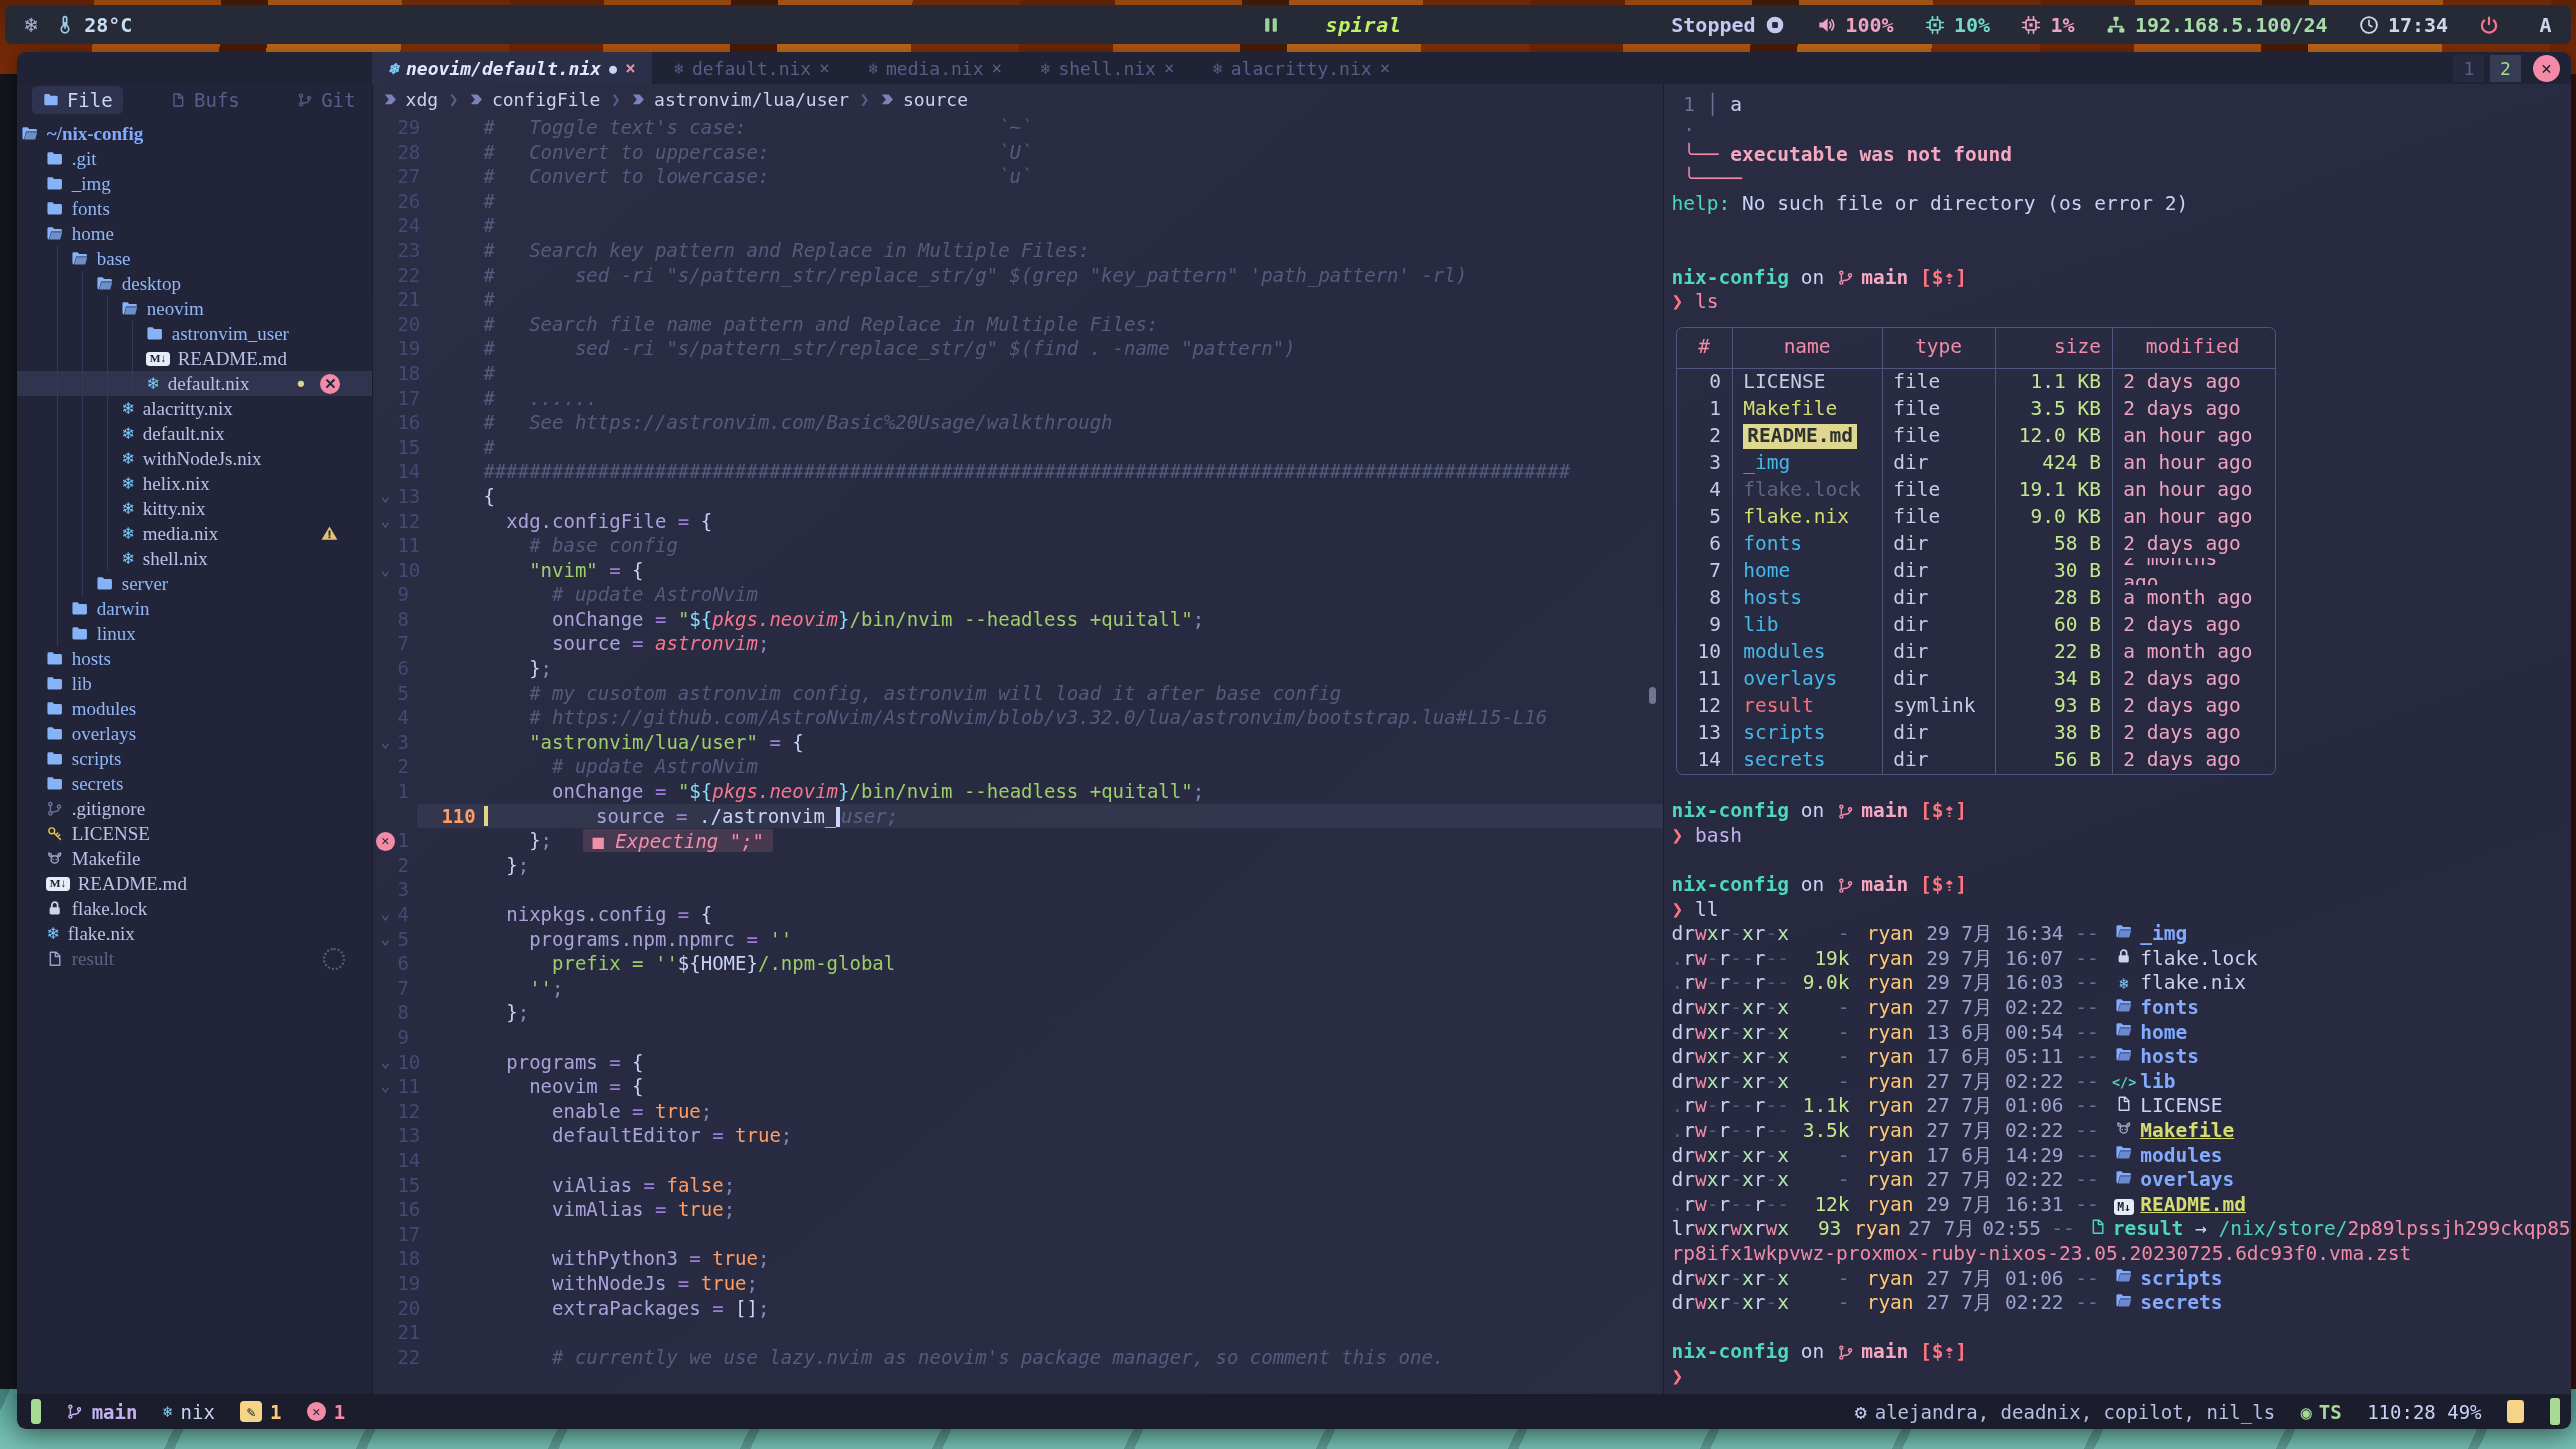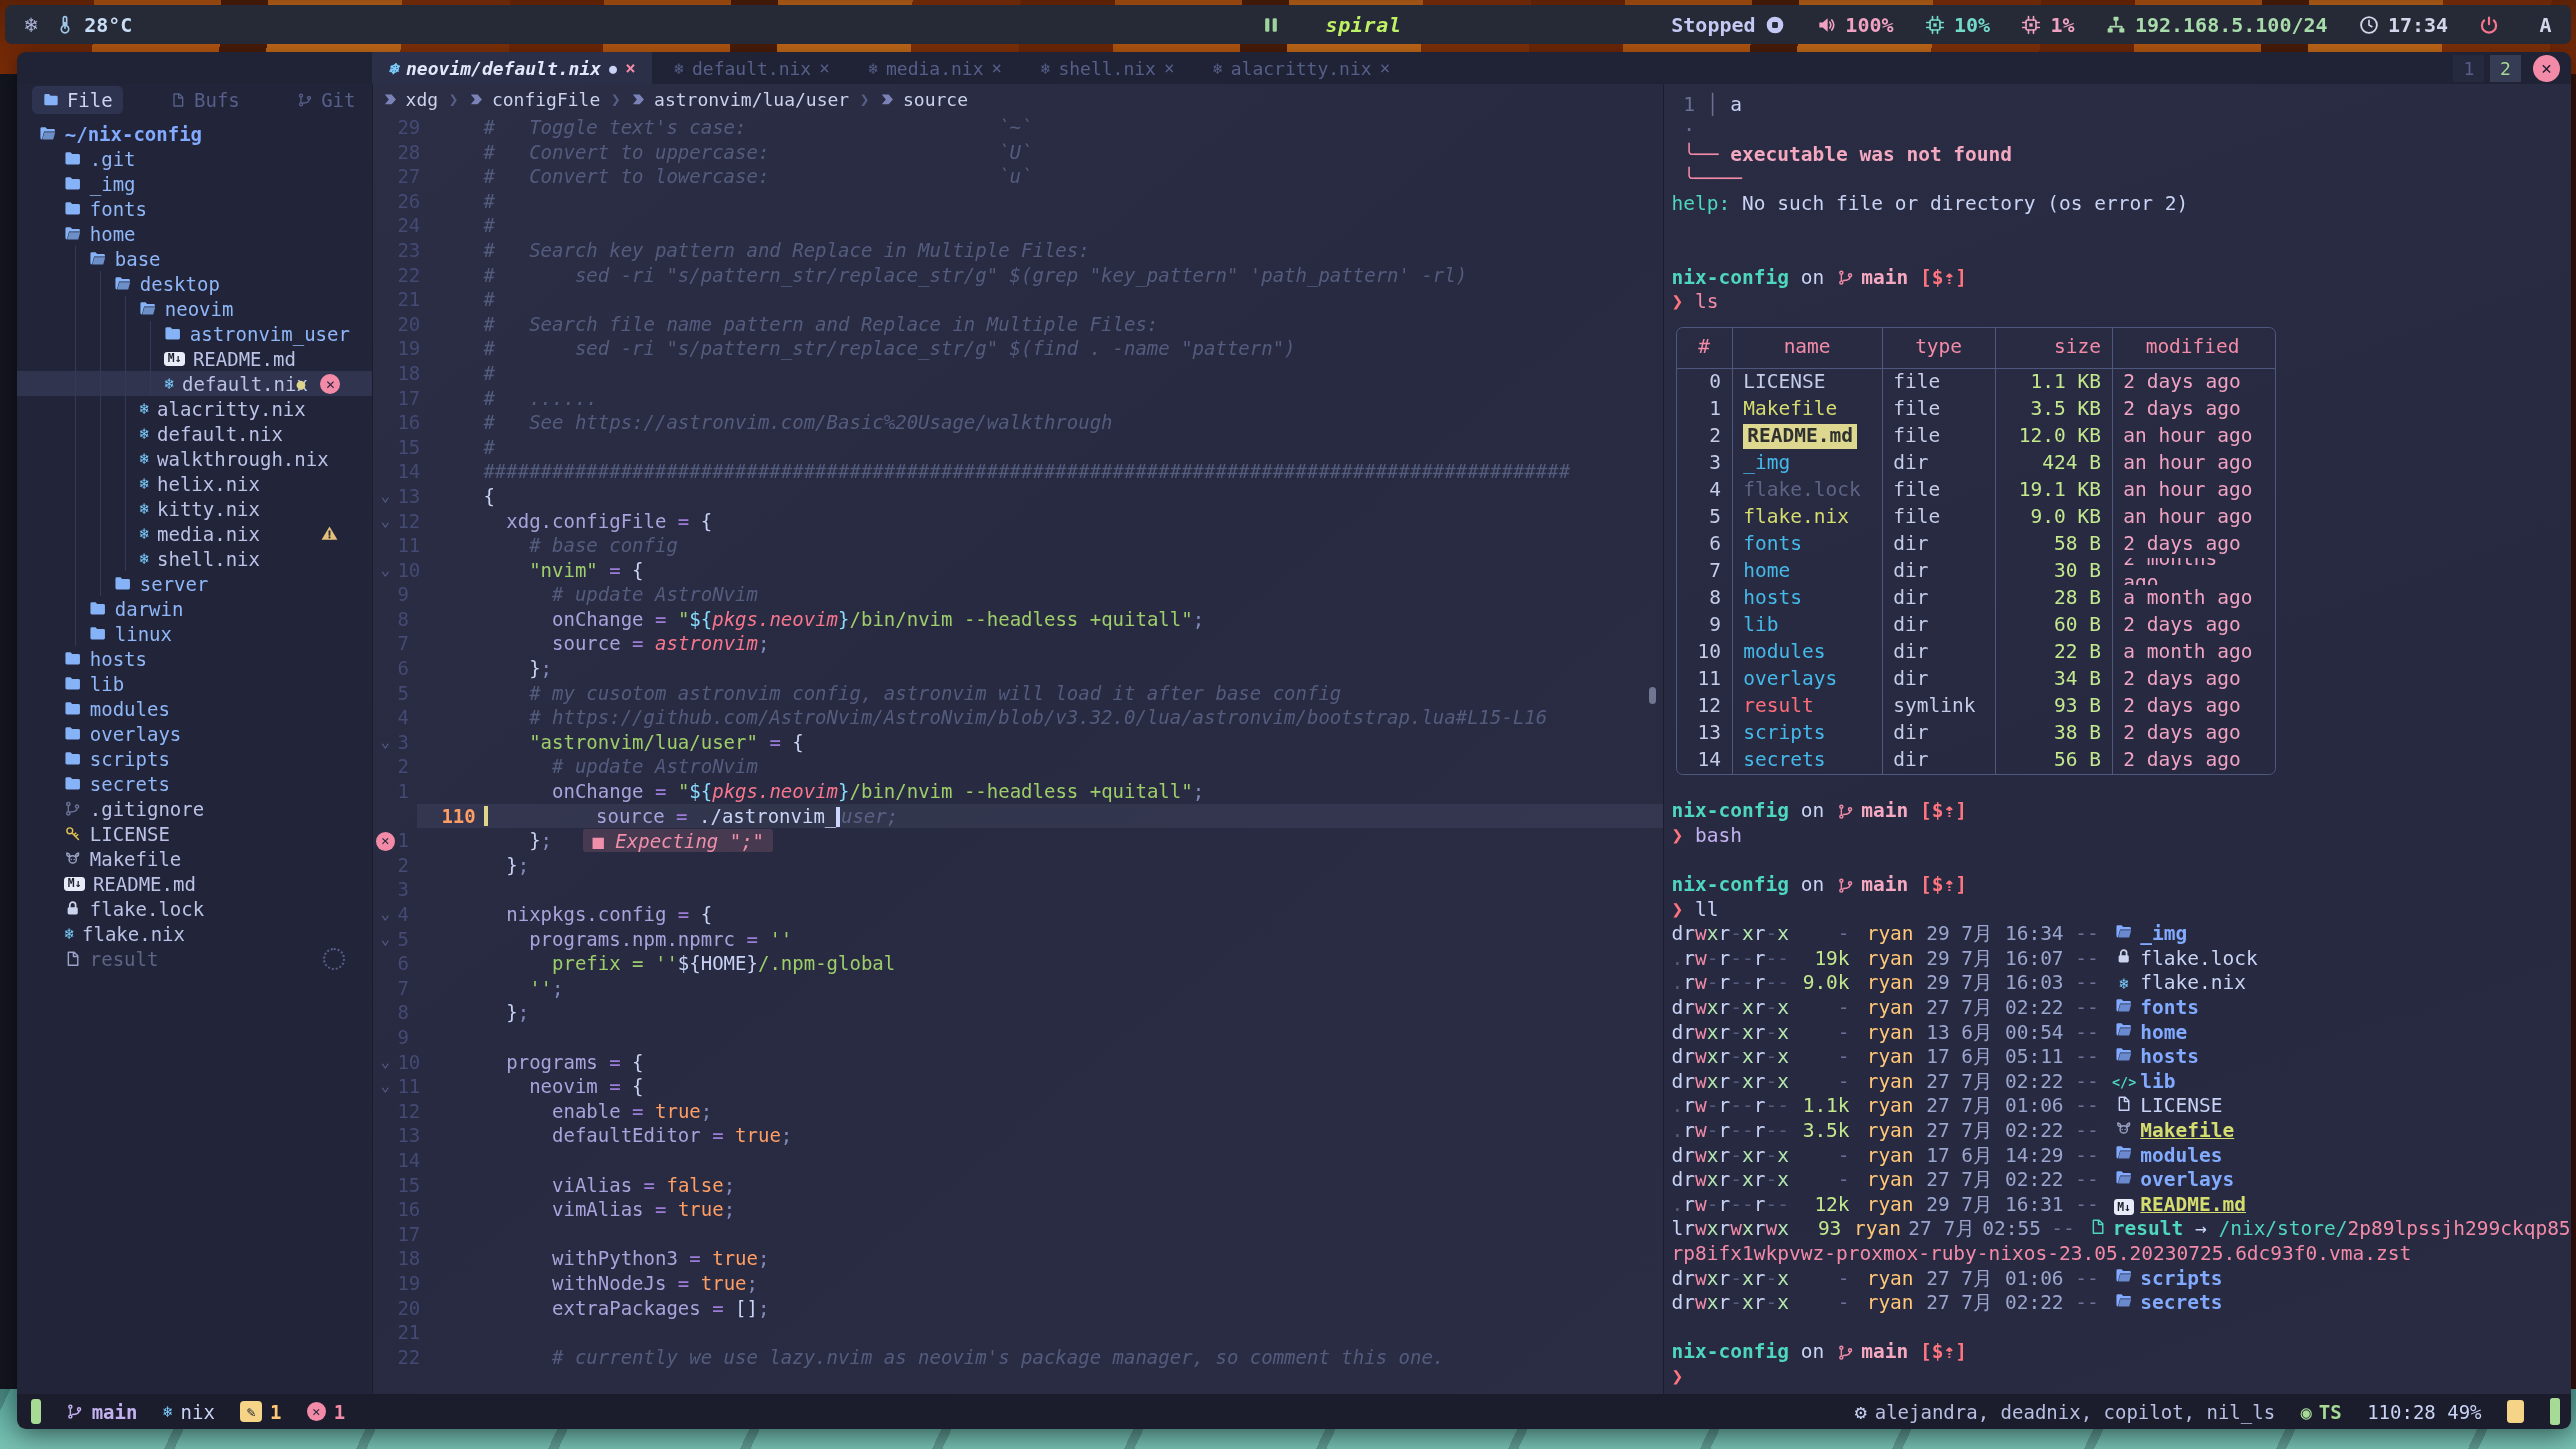--- a/index.html
+++ b/index.html
@@ -42,21 +42,21 @@
   .tabnum.active{background:#373c55;color:#a6da95;}
   .closecircle{width:27px;height:27px;border-radius:50%;background:#f38ba8;color:#1b1d2c;display:flex;
     align-items:center;justify-content:center;font-size:17.4px;font-weight:bold;margin-left:6.7px;}
   #mainrow{flex:1;display:flex;min-height:0;}
   
   #sidebar{width:355px;flex:none;background:#22253a;border-right:1.3px solid #1b1d2c;display:flex;flex-direction:column;}
   #sidebar-tabs{height:32px;flex:none;display:flex;align-items:center;gap:36px;padding-left:14.8px;font-size:19px;}
   .stab{display:flex;align-items:center;gap:8px;color:#565f89;padding:2.7px 10.7px;border-radius:5.4px;}
   .stab.active{background:#2e3350;color:#ccd4f2;}
   #tree{flex:1;padding-top:5.4px;font-size:19px;overflow:hidden;}
-  .trow{height:25px;display:flex;align-items:center;position:relative;padding-left:22px;}
+  .trow{height:25px;display:flex;align-items:center;position:relative;padding-left:4px;font-family:Liberation Serif, serif;}
   .trow.sel{background:#30344e;}
   .indent{width:25px;flex:none;align-self:stretch;position:relative;}
   .indent.g::before{content:"";position:absolute;left:10.7px;top:0;bottom:0;width:1.3px;background:#33395a;}
   .tlabel{margin-left:8px;white-space:nowrap;}
   .c-dir .tlabel{color:#8fb7f8;}
   .c-dirroot .tlabel{color:#82aaff;font-weight:bold;}
   .c-file .tlabel{color:#bac2e6;}
   .c-filedim .tlabel{color:#5d6484;}
   .badge{position:absolute;display:flex;align-items:center;}
   .mdot{color:#dbd48a;font-size:14.8px;}
@@ -443,21 +443,21 @@
             <span class="indent g"></span>
             <span class="icon nixi" style="font-size: 16px;">❄</span>
             <span class="tlabel">default.nix</span>
           </div>
           <div class="trow c-file">
             <span class="indent"></span>
             <span class="indent g"></span>
             <span class="indent g"></span>
             <span class="indent g"></span>
             <span class="icon nixi" style="font-size: 16px;">❄</span>
-            <span class="tlabel">walkthrough.nix</span>
+            <span class="tlabel">withNodeJs.nix</span>
           </div>
           <div class="trow c-file">
             <span class="indent"></span>
             <span class="indent g"></span>
             <span class="indent g"></span>
             <span class="indent g"></span>
             <span class="icon nixi" style="font-size: 16px;">❄</span>
             <span class="tlabel">helix.nix</span>
           </div>
           <div class="trow c-file">

